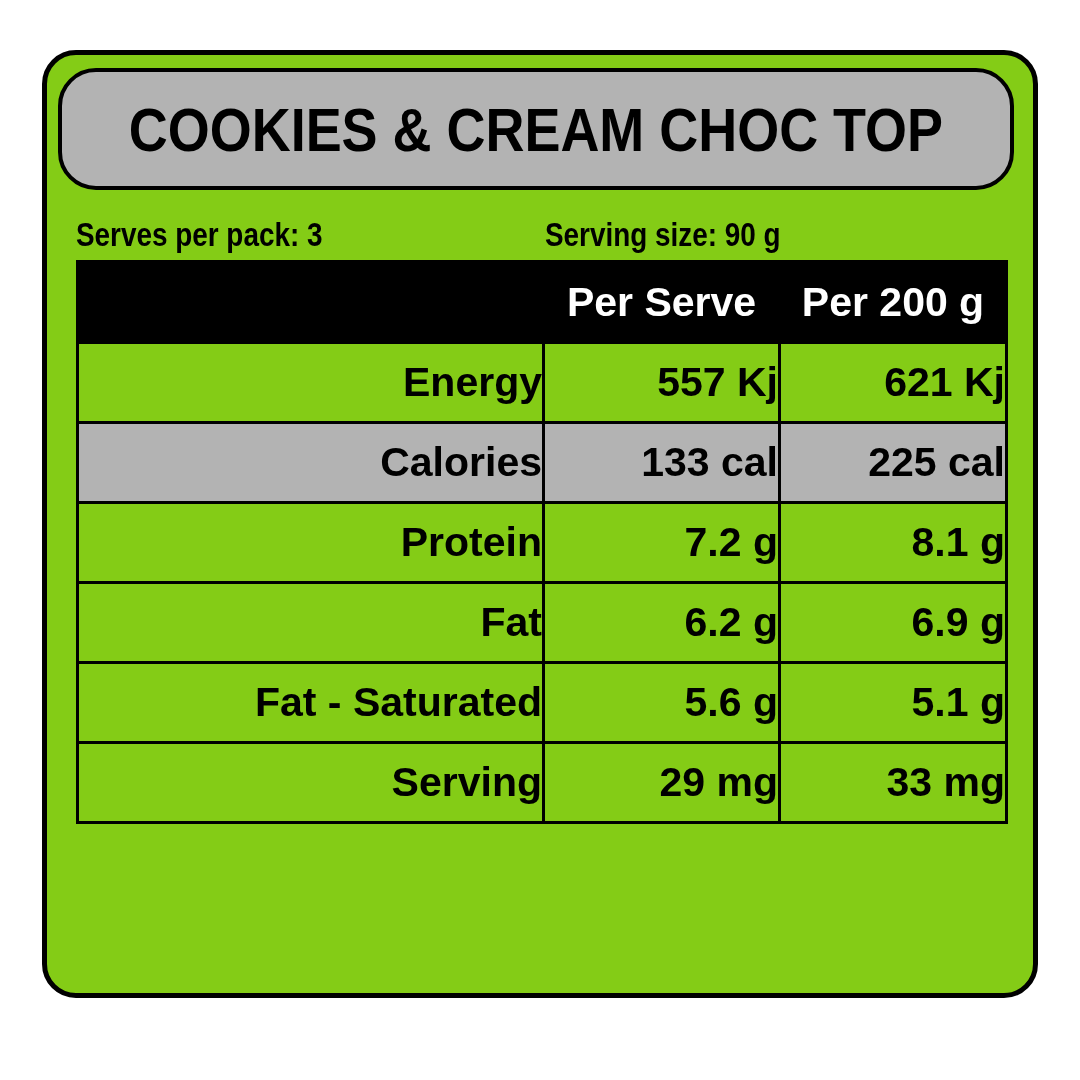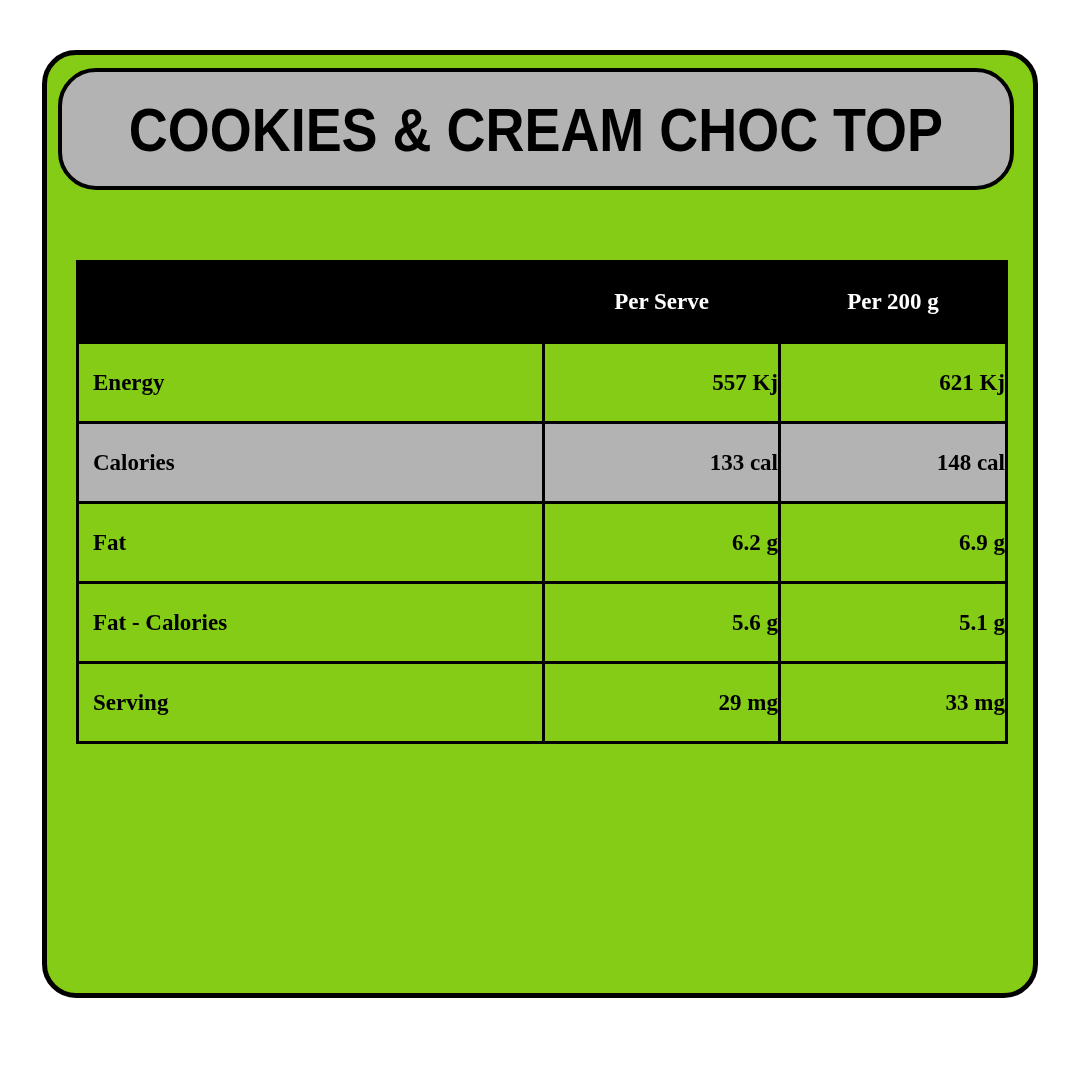--- a/index.html
+++ b/index.html
@@ -74,53 +74,56 @@
     top: 205px;
     width: 929px;
     border-collapse: collapse;
     table-layout: fixed;
   }
   table.nutrition col.c1 { width: 466px; }
   table.nutrition col.c2 { width: 236px; }
   table.nutrition col.c3 { width: 227px; }
   table.nutrition th, table.nutrition td {
     border: 3px solid #000000;
-    font-size: 23px;
+    font-size: 41px;
     font-weight: bold;
     padding: 0;
-    font-family: Liberation Serif, serif;
   }
   table.nutrition thead tr { height: 81px; }
   table.nutrition tbody tr { height: 80px; }
   table.nutrition thead th {
     background: #000000;
     color: #ffffff;
     text-align: center;
     border-color: #000000;
   }
   table.nutrition td.label-cell {
-    text-align: left;
+    text-align: right;
     padding-left: 14px;
   }
   table.nutrition td.value-cell {
     text-align: right;
   }
   table.nutrition tbody tr.highlight td {
     background: #b3b3b3;
   }
 </style>
 </head>
 <body>
 
 <div class="card">
 
   <div class="title-box">
     <span class="title-text">COOKIES &amp; CREAM CHOC TOP</span>
   </div>
 
+  <div class="serving-row">
+    <span class="serves">Serves per pack: 3</span>
+    <span class="size">Serving size: 90 g</span>
+  </div>
 
   <table class="nutrition">
     <colgroup>
         <col class="c1">
         <col class="c2">
         <col class="c3">
       </colgroup>
     <thead>
       <tr>
         <th></th>
@@ -130,29 +133,34 @@
     </thead>
     <tbody>
       <tr>
         <td class="label-cell">Energy</td>
         <td class="value-cell">557 Kj</td>
         <td class="value-cell">621 Kj</td>
       </tr>
       <tr class="highlight">
         <td class="label-cell">Calories</td>
         <td class="value-cell">133 cal</td>
-        <td class="value-cell">148 cal</td>
+        <td class="value-cell">225 cal</td>
+      </tr>
+      <tr>
+        <td class="label-cell">Protein</td>
+        <td class="value-cell">7.2 g</td>
+        <td class="value-cell">8.1 g</td>
       </tr>
       <tr>
         <td class="label-cell">Fat</td>
         <td class="value-cell">6.2 g</td>
         <td class="value-cell">6.9 g</td>
       </tr>
       <tr>
-        <td class="label-cell">Fat - Calories</td>
+        <td class="label-cell">Fat - Saturated</td>
         <td class="value-cell">5.6 g</td>
         <td class="value-cell">5.1 g</td>
       </tr>
       <tr>
         <td class="label-cell">Serving</td>
         <td class="value-cell">29 mg</td>
         <td class="value-cell">33 mg</td>
       </tr>
     </tbody>
   </table>

